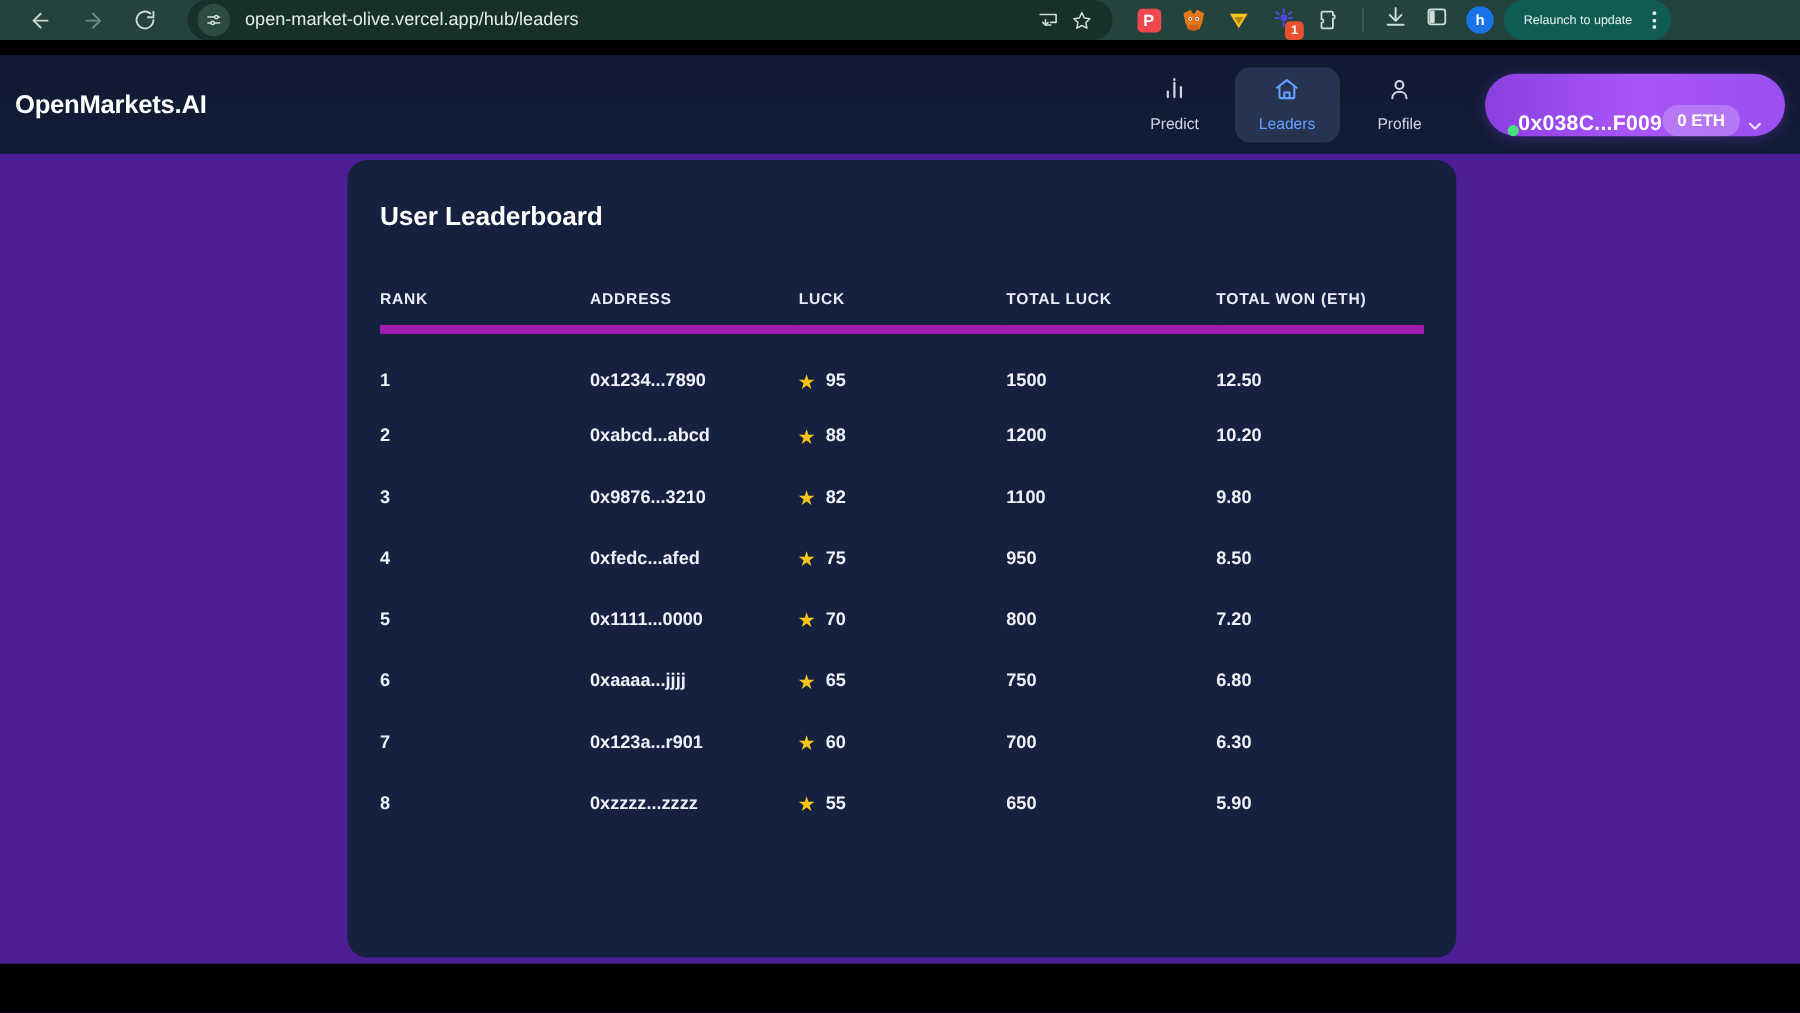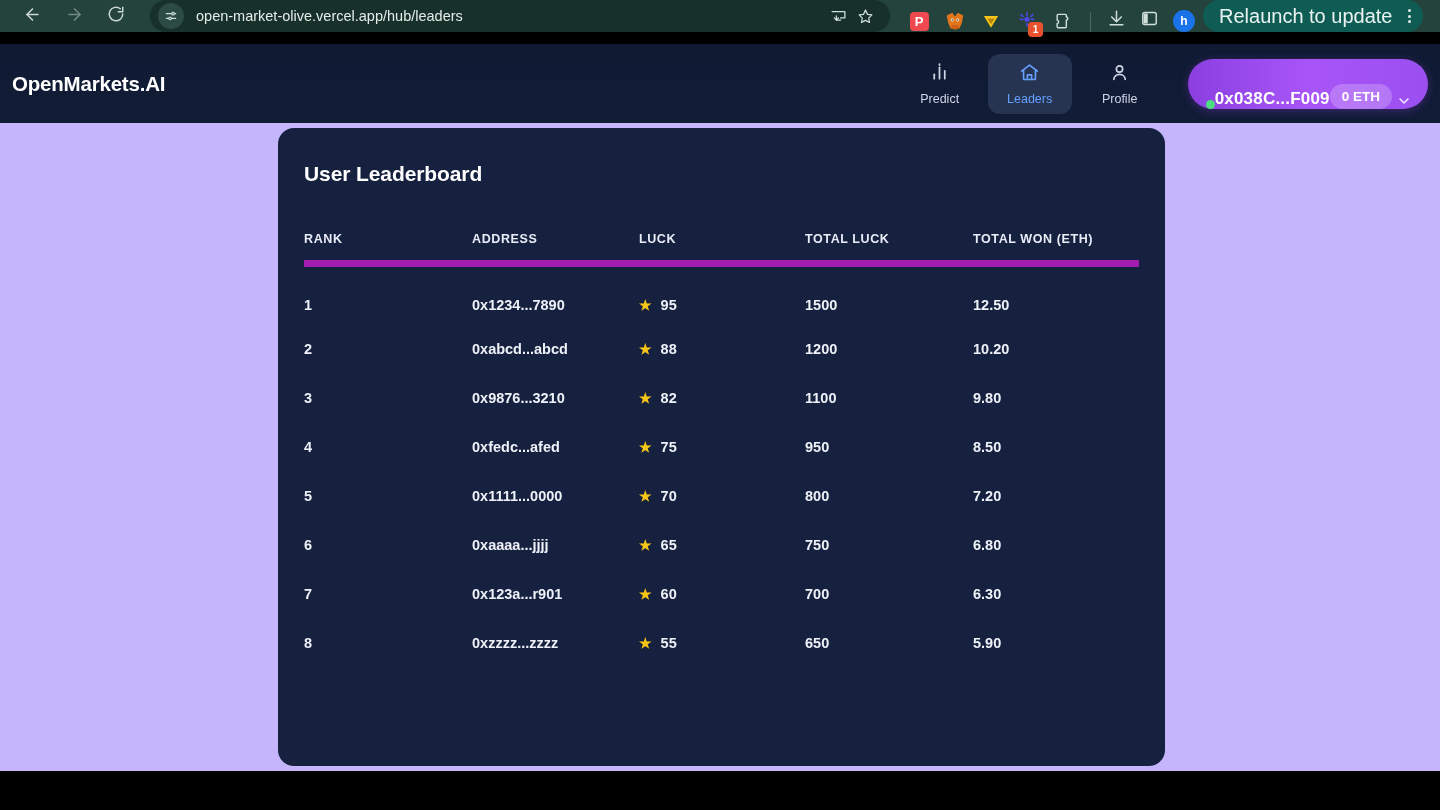--- a/index.html
+++ b/index.html
@@ -6,21 +6,21 @@
   html, body {
     width:1440px; height:810px; overflow:hidden;
     background:#000;
     font-family:"Liberation Sans", sans-serif;
   }
 
   
   .browser-bar{
     position:absolute; left:0; top:0; width:1440px; height:32px;
     background:#24433c;
-    display:flex; align-items:flex-end; gap:0;
+    display:flex; align-items:center; gap:0;
   }
   .nav-btn{
     width:36px; height:36px; margin-left:6px;
     display:flex; align-items:center; justify-content:center;
     border-radius:50%; color:#c9d8d2;
   }
   .nav-btn:first-child{ margin-left:14px; }
   .nav-btn svg{ display:block; }
   .nav-btn.disabled{ color:#6f8a82; }
 
@@ -60,28 +60,28 @@
   .avatar-h{
     width:22px; height:22px; border-radius:50%; background:#1a73e8;
     color:#fff; font-size:12px; font-weight:bold;
     display:flex; align-items:center; justify-content:center;
   }
   .relaunch{
     margin-left:8px; margin-right:8px; height:32px;
     background:#0f5c55; border-radius:16px;
     display:flex; align-items:center; padding:0 6px 0 16px; gap:10px;
   }
-  .relaunch-label{ color:#eaf3f1; font-size:20px; white-space:nowrap;}
+  .relaunch-label{ color:#eaf3f1; font-size:10px; white-space:nowrap;}
   .kebab{ display:flex; flex-direction:column; gap:2.5px; padding:0 6px;}
   .kebab i{ width:3px; height:3px; border-radius:50%; background:#dfeae7; display:block;}
 
   
   .page{
     position:absolute; left:0; top:44px; width:1440px; height:727px;
-    background:#c4b5fd;
+    background:#4c1d95;
   }
   .app-header{
     position:relative; height:79px; width:100%;
     background:linear-gradient(180deg,#101a33 0%,#111c36 100%);
     display:flex; align-items:center; padding:0 0 0 12px;
   }
   .logo{
     color:#ffffff; font-size:20.5px; font-weight:bold; letter-spacing:-0.2px;
   }
   .nav{

